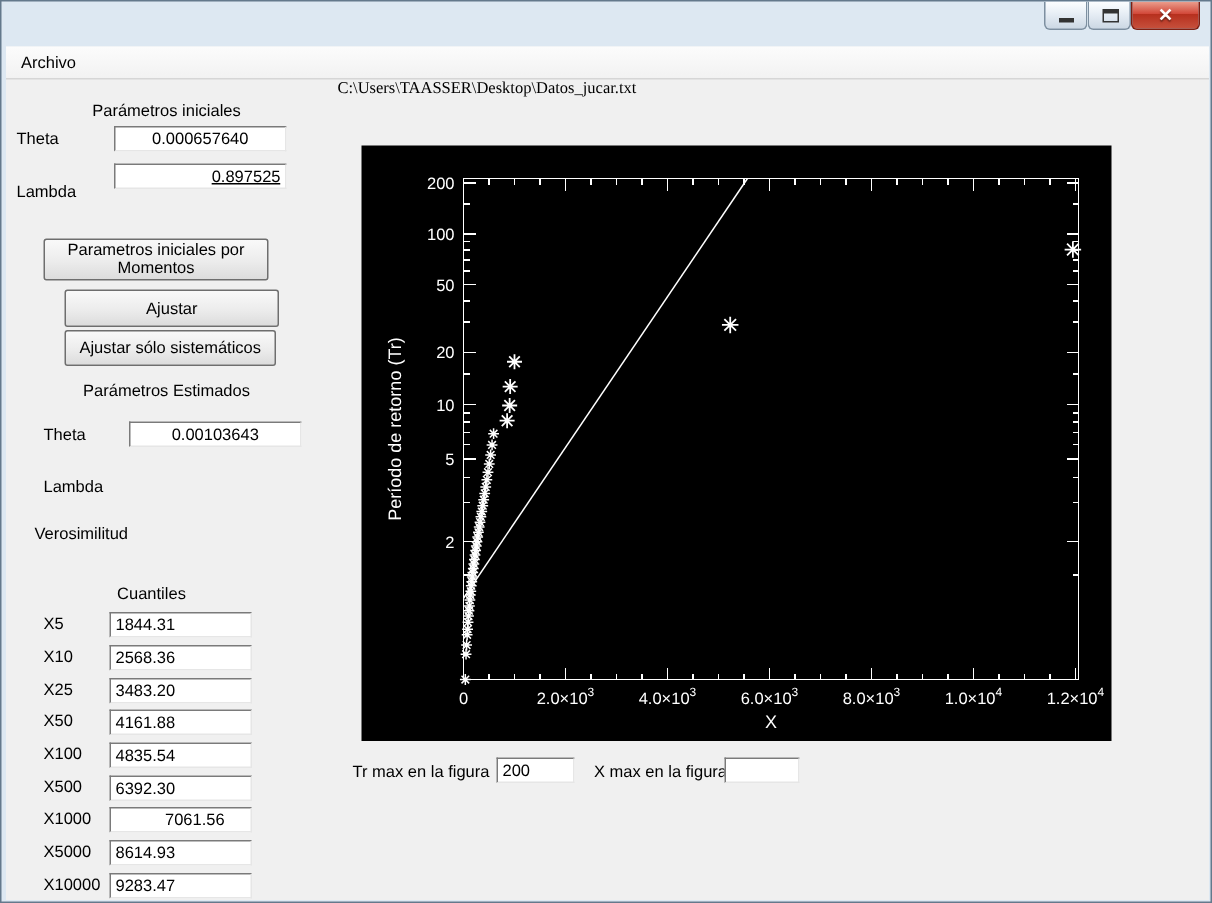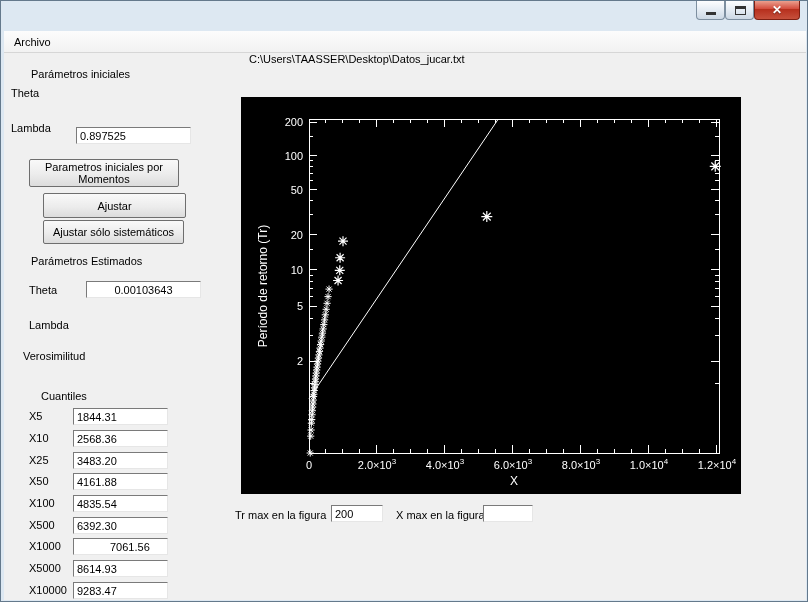--- a/index.html
+++ b/index.html
@@ -26,21 +26,21 @@
   .glyph-min{position:absolute;left:9px;top:11px;width:10px;height:3px;background:#333;}
   .glyph-max{position:absolute;left:9px;top:5px;width:11px;height:9px;
     border:1px solid #333;border-top:3px solid #333;background:transparent;}
   .glyph-close{position:absolute;left:0;top:2px;width:100%;text-align:center;
     color:#fff;font-size:12px;font-weight:bold;text-shadow:0 1px 1px #00000066;}
   .client{position:absolute;left:3px;top:30px;width:802px;height:569px;background:#f0f0f0;}
   .menubar{position:absolute;left:3px;top:30px;width:802px;height:22px;
     background:linear-gradient(#fcfcfc,#f2f2f2);border-bottom:1px solid #d6d6d6;}
   .menu-item{position:absolute;left:7px;top:33px;padding:2px 6px;}
   .lbl{position:absolute;white-space:nowrap;}
-  .ctr{text-align:left;}
+  .ctr{text-align:center;}
   .tb{position:absolute;background:#fff;border:1px solid;
     border-color:#7a7a7a #e6e6e6 #e6e6e6 #7a7a7a;
     font-family:"Liberation Sans",sans-serif;font-size:11px;padding:0 3px;color:#000;}
   .btn{position:absolute;background:linear-gradient(#f9f9f9,#ececec 55%,#dcdcdc);
     border:1px solid #6e6e6e;border-radius:2px;
     font-family:"Liberation Sans",sans-serif;font-size:11px;color:#000;padding:0;}
   .plot-panel{position:absolute;left:240px;top:96px;width:500px;height:397px;background:#000;}
   svg text{font-family:"Liberation Sans",sans-serif;}
 </style>
 </head>
@@ -57,22 +57,23 @@
   <div class="winbtn btn-close">
     <div class="glyph-close">✕</div>
   </div>
 
   <div class="client"></div>
   <div class="menubar"></div>
   <div class="menu-item lbl">Archivo</div>
 
   <div class="lbl ctr" style="left:30px;top:67px;width:160px;">Parámetros iniciales</div>
   <div class="lbl" style="left:10px;top:86px;">Theta</div>
+  <input class="tb ctr" style="left: 75px; top: 83px; width: 115px; height: 17px; text-align: center;" value="0.000657640">
   <div class="lbl" style="left:10px;top:121px;">Lambda</div>
-  <input class="tb" style="left: 75px; top: 126px; width: 115px; height: 17px; text-align: left;" value="0.897525">
+  <input class="tb" style="left: 75px; top: 108px; width: 115px; height: 17px; text-align: right; text-decoration: underline;" value="0.897525">
 
   <button class="btn" style="left:28px;top:158px;width:150px;height:28px;">Parametros iniciales por Momentos</button>
   <button class="btn" style="left:42px;top:192px;width:143px;height:25px;">Ajustar</button>
   <button class="btn" style="left:42px;top:219px;width:141px;height:24px;">Ajustar sólo sistemáticos</button>
 
   <div class="lbl ctr" style="left:30px;top:254px;width:160px;">Parámetros Estimados</div>
   <div class="lbl" style="left:28px;top:283px;">Theta</div>
   <input class="tb" style="left: 85px; top: 280px; width: 115px; height: 17px; text-align: center;" value="0.00103643">
   <div class="lbl" style="left:28px;top:318px;">Lambda</div>
   <div class="lbl" style="left:22px;top:349px;">Verosimilitud</div>
@@ -91,21 +92,21 @@
   <input class="tb" style="left: 72px; top: 494px; width: 95px; height: 17px;" value="4835.54">
   <div class="lbl" style="left:28px;top:518px;">X500</div>
   <input class="tb" style="left: 72px; top: 516px; width: 95px; height: 17px;" value="6392.30">
   <div class="lbl" style="left:28px;top:539px;">X1000</div>
   <input class="tb" style="left: 72px; top: 537px; width: 95px; height: 17px; padding-left: 36px;" value="7061.56">
   <div class="lbl" style="left:28px;top:561px;">X5000</div>
   <input class="tb" style="left: 72px; top: 559px; width: 95px; height: 17px;" value="8614.93">
   <div class="lbl" style="left:28px;top:583px;">X10000</div>
   <input class="tb" style="left: 72px; top: 581px; width: 95px; height: 17px;" value="9283.47">
 
-  <div class="lbl" style="left:248px;top:52px;">C:\Users\TAASSER\Desktop\Datos_jucar.txt</div>
+  <div class="lbl" style="left:224px;top:52px;font-family:Liberation Serif, serif;">C:\Users\TAASSER\Desktop\Datos_jucar.txt</div>
   <div class="plot-panel">
     <svg id="plot-svg" width="500" height="397" viewBox="0 0 500 397">
         <rect x="68" y="22" width="410" height="334" fill="none" stroke="#ffffff" stroke-width="1" shape-rendering="crispEdges"></rect>
         <g stroke="#ffffff" stroke-width="1" shape-rendering="crispEdges">
           <line x1="68" y1="356" x2="68" y2="348"></line>
           <line x1="68" y1="22" x2="68" y2="30"></line>
           <line x1="135.99336650082918" y1="356" x2="135.99336650082918" y2="348"></line>
           <line x1="135.99336650082918" y1="22" x2="135.99336650082918" y2="30"></line>
           <line x1="203.98673300165837" y1="356" x2="203.98673300165837" y2="348"></line>
           <line x1="203.98673300165837" y1="22" x2="203.98673300165837" y2="30"></line>

